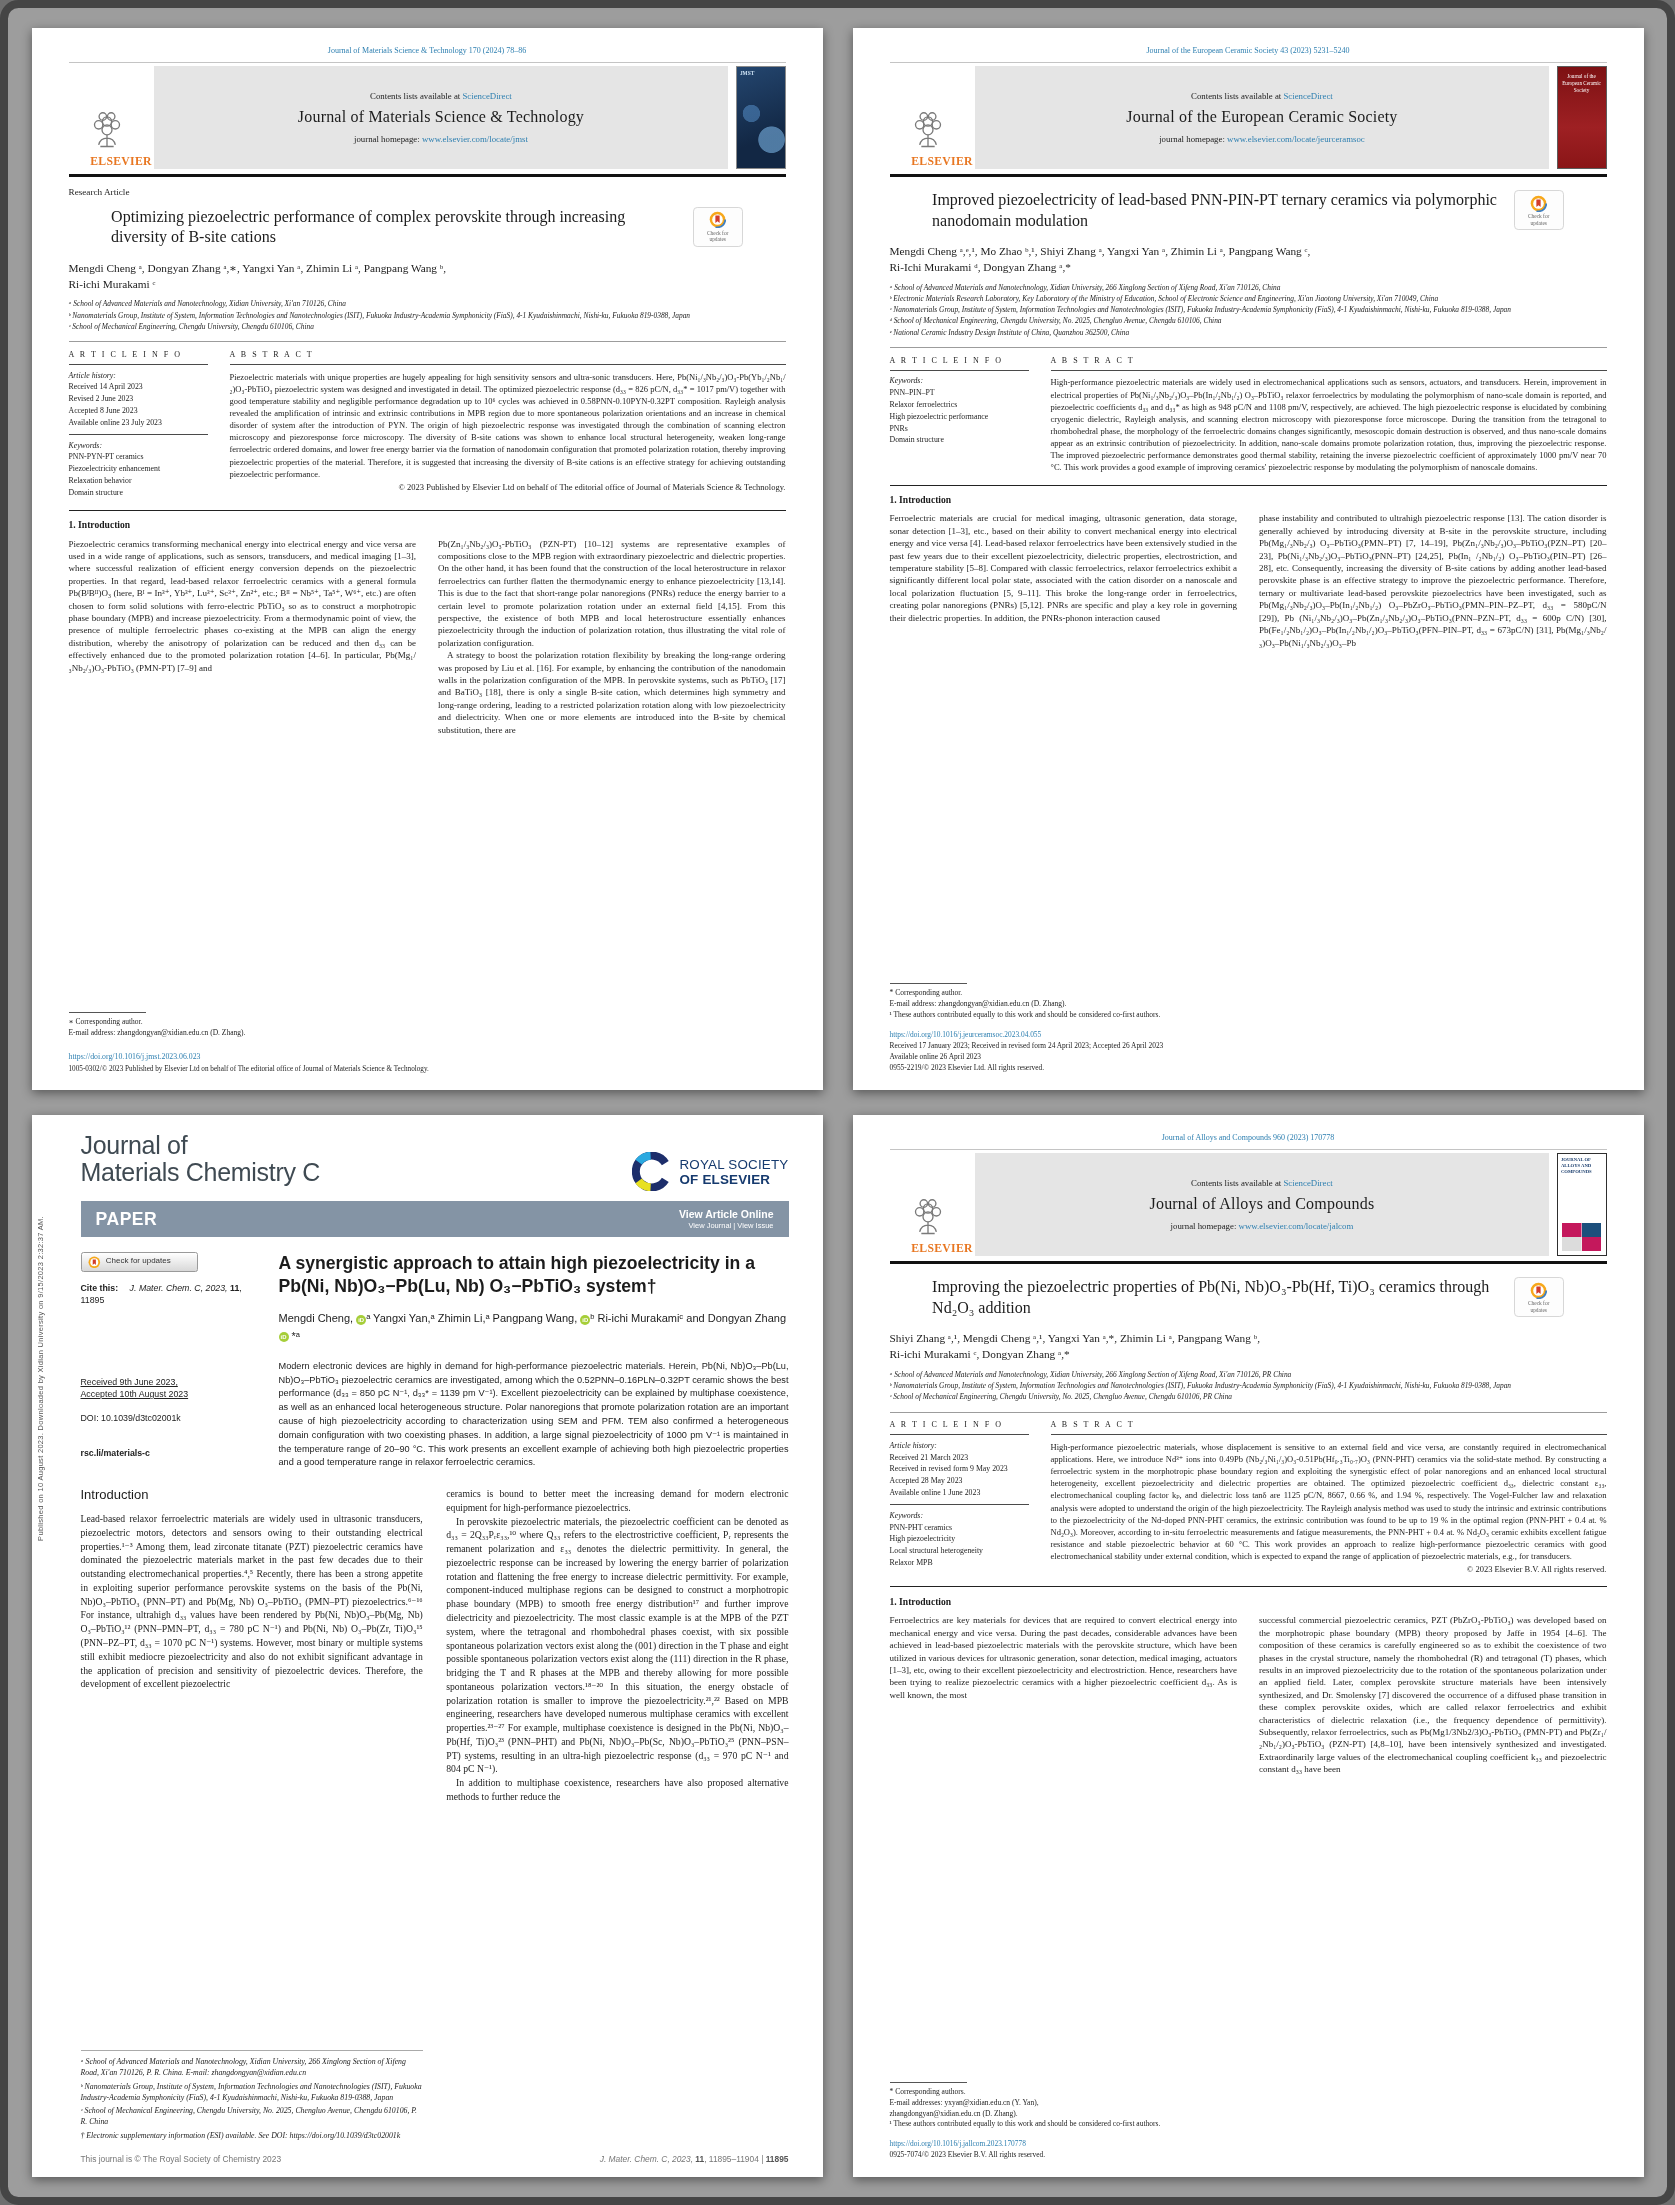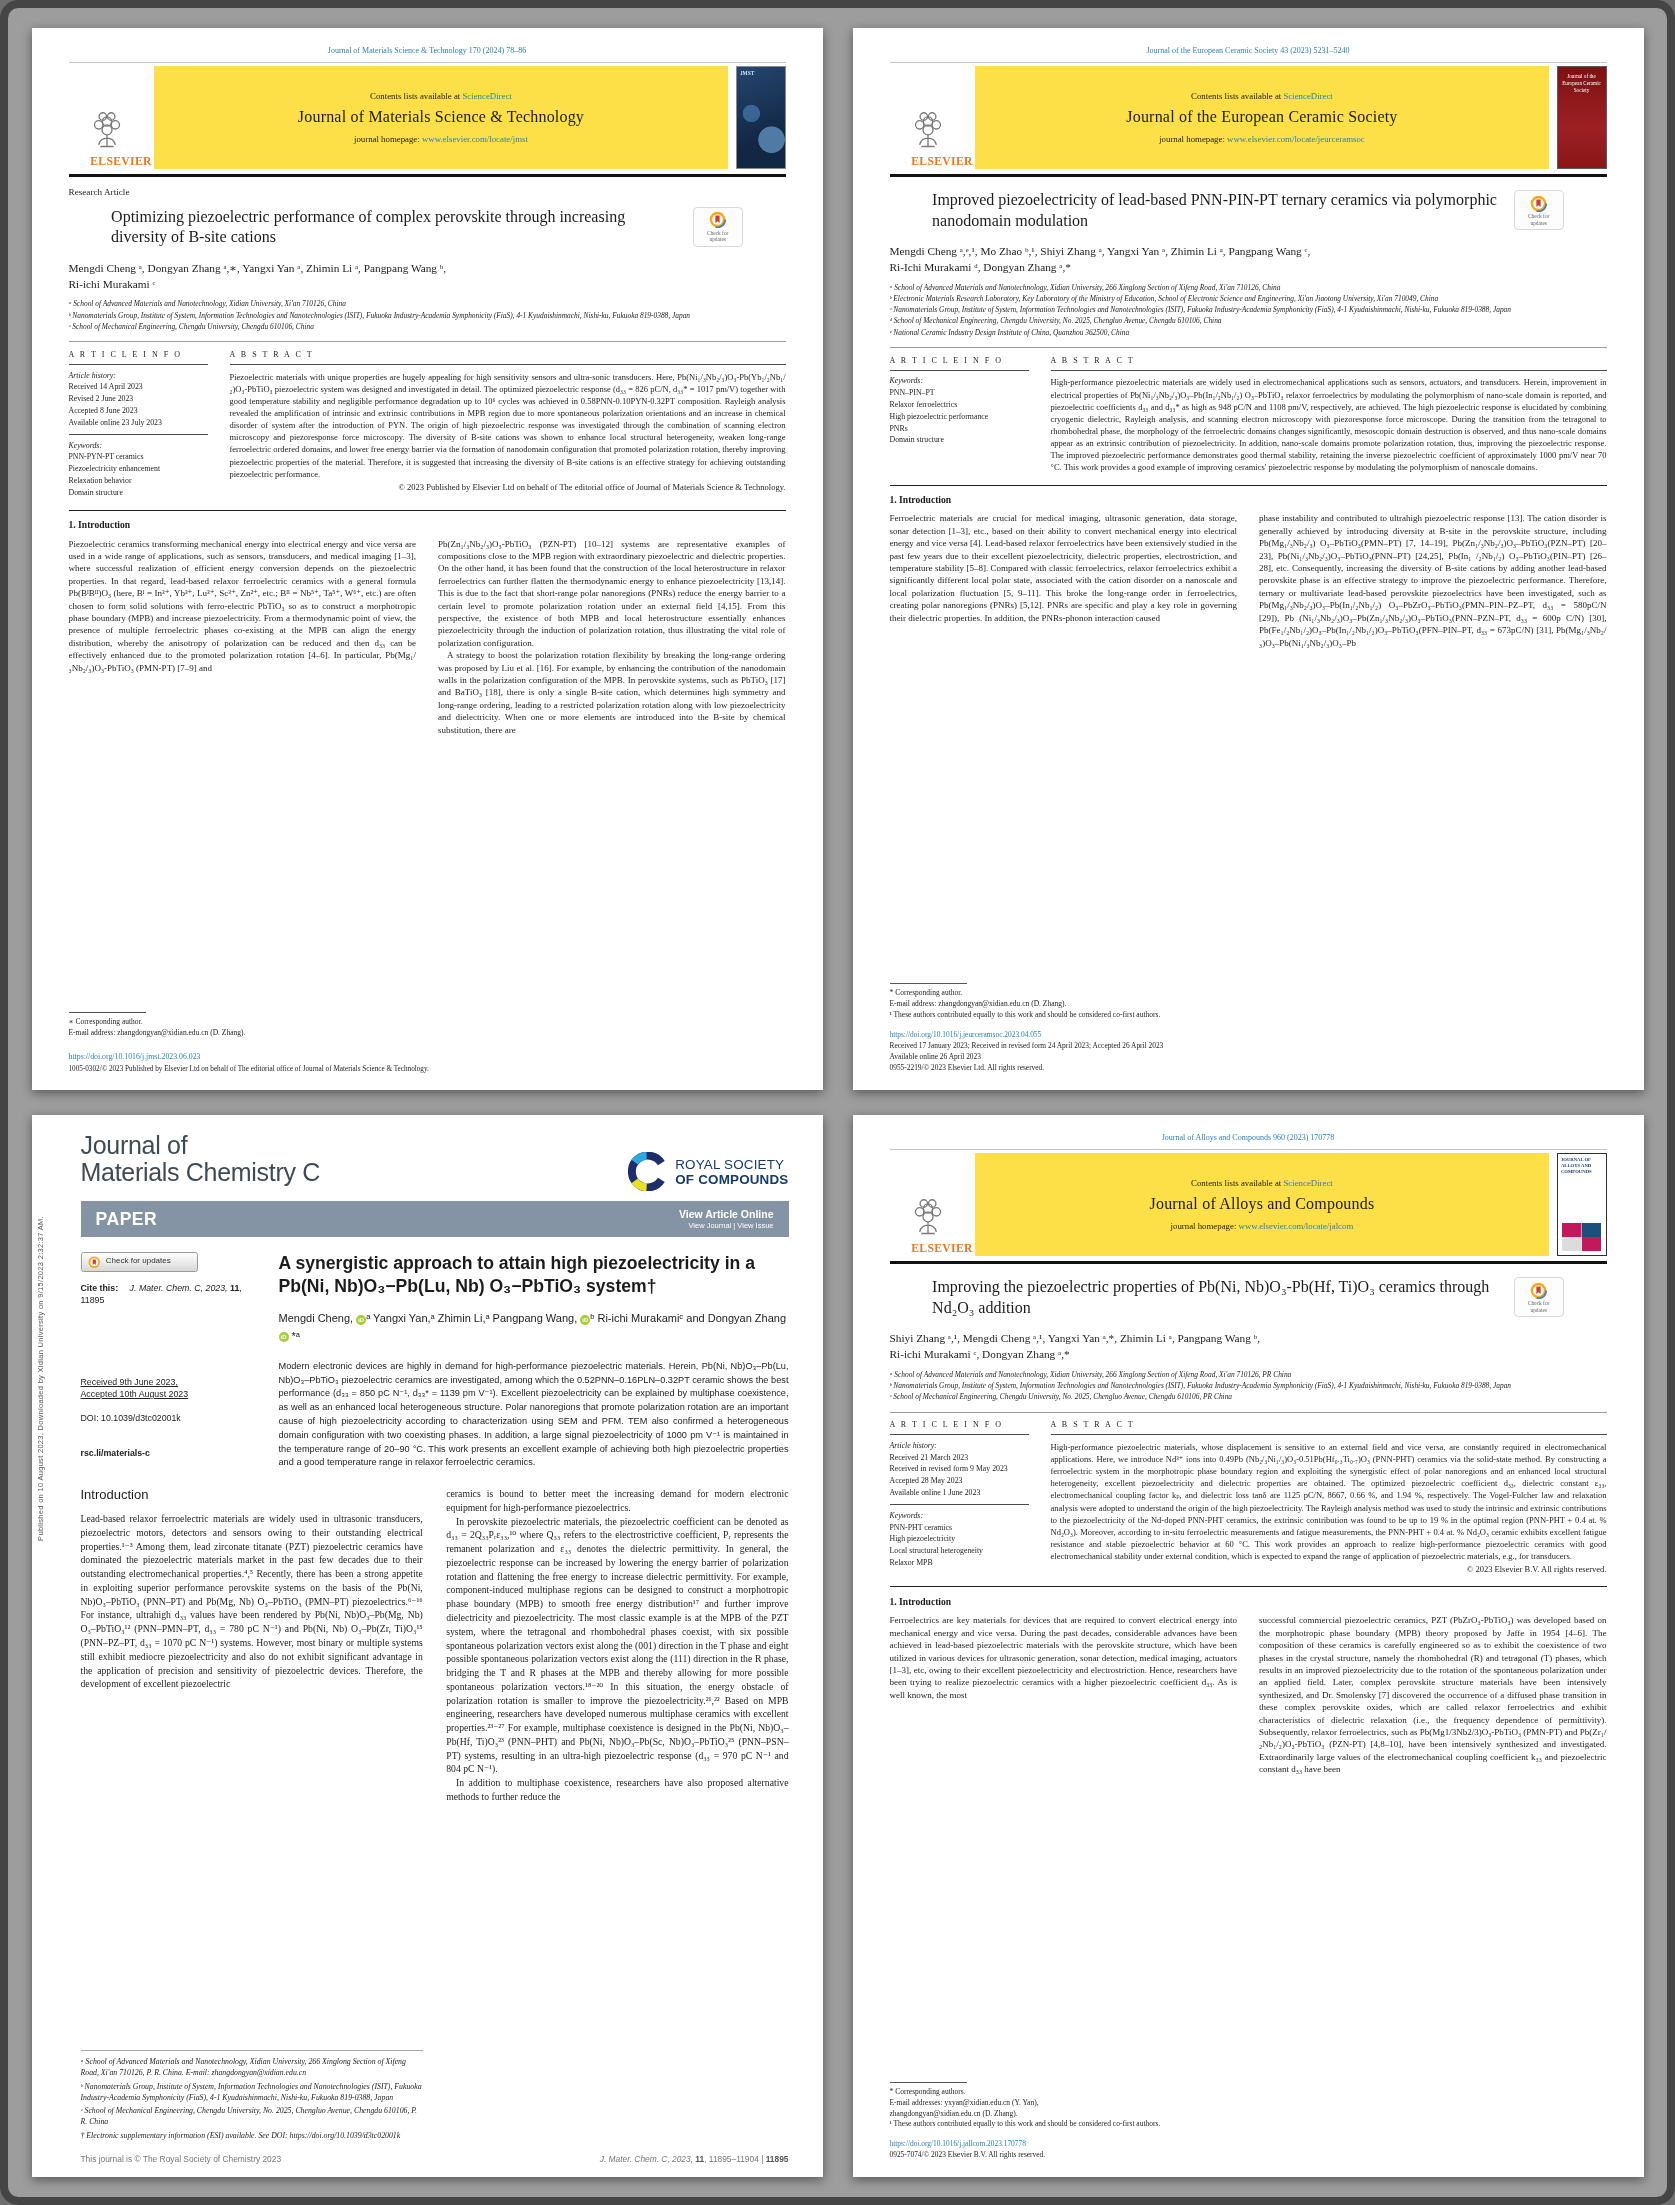--- a/index.html
+++ b/index.html
@@ -11,21 +11,21 @@
   .pre{white-space:pre-line;}
   .b{font-weight:bold;} .i{font-style:italic;margin-left:9px;}
 
   
   .elsevier{padding:18.4px 37px 17px;}
   .e-cite{text-align:center;font-size:8px;color:#2d7fb0;margin-bottom:6.7px;}
   .e-topline{border-top:0.8px solid #c4c4c4;}
   .e-header{display:flex;align-items:stretch;margin-top:2.5px;}
   .e-logo{width:77px;flex:0 0 auto;display:flex;flex-direction:column;align-items:center;justify-content:flex-end;padding:3.4px 8.4px 1.7px 0;}
   .e-logo-word{font-size:11.7px;font-weight:bold;color:#e87722;letter-spacing:0.3px;margin-left:28px;}
-  .e-banner{flex:1;background:#fde047;display:flex;flex-direction:column;align-items:center;justify-content:center;gap:7.5px;padding:8.4px 6.7px;min-height:87px;}
+  .e-banner{flex:1;background:#e5e5e5;display:flex;flex-direction:column;align-items:center;justify-content:center;gap:7.5px;padding:8.4px 6.7px;min-height:87px;}
   .e-contents{font-size:8.8px;}
   .e-jname{font-size:16px;letter-spacing:0.2px;text-align:center;}
   .e-home{font-size:8.8px;}
   .e-cover{width:50px;flex:0 0 auto;margin-left:7.5px;box-sizing:border-box;overflow:hidden;}
   .jmst-cover{border:0.8px solid #8a8a8a;color:#cfe3f5;font-size:5.4px;font-weight:bold;padding:3.4px;
     background:radial-gradient(circle at 72% 72%, rgba(130,190,240,.55) 0 16%, transparent 17%),
                radial-gradient(circle at 30% 46%, rgba(90,150,210,.5) 0 13%, transparent 14%),
                linear-gradient(160deg,#24466f,#122744 70%);}
   .jecs-cover{border:0.8px solid #5c5c5c;background:linear-gradient(#7d1113,#9e2023 60%,#8a1517);color:#fff;font-size:5.2px;text-align:center;padding:6.7px 2.5px;line-height:1.3;}
   .jac-cover{border:1.7px solid #2e2e2e;background:#fff;color:#1c3f6e;font-size:4.7px;font-weight:bold;padding:3.4px 3.4px 34px;position:relative;line-height:1.25;}
@@ -306,21 +306,21 @@
       <div class="r-logo">
         <svg viewBox="0 0 44 44" width="39" height="39">
           <g fill="none">
             <path d="M37.6 12.5 A18 18 0 1 0 37.6 31.5" stroke="#1d2e6b" stroke-width="9"></path>
             <path d="M21 4.2 A18 18 0 0 0 7.5 11.5" stroke="#2aa9e0" stroke-width="9"></path>
             <path d="M7.5 32.5 A18 18 0 0 0 21 39.8" stroke="#e8e021" stroke-width="9"></path>
           </g>
         </svg>
         <div class="r-logo-text">
           <div>ROYAL SOCIETY</div>
-          <div class="b">OF COMPOUNDS</div>
+          <div class="b">OF ELSEVIER</div>
         </div>
       </div>
     </div>
     <div class="r-banner">
       <span class="r-banner-left">PAPER</span>
       <div class="r-banner-right">
         <div class="r-vao">View Article Online</div>
         <div class="r-vj">View Journal | View Issue</div>
       </div>
     </div>

